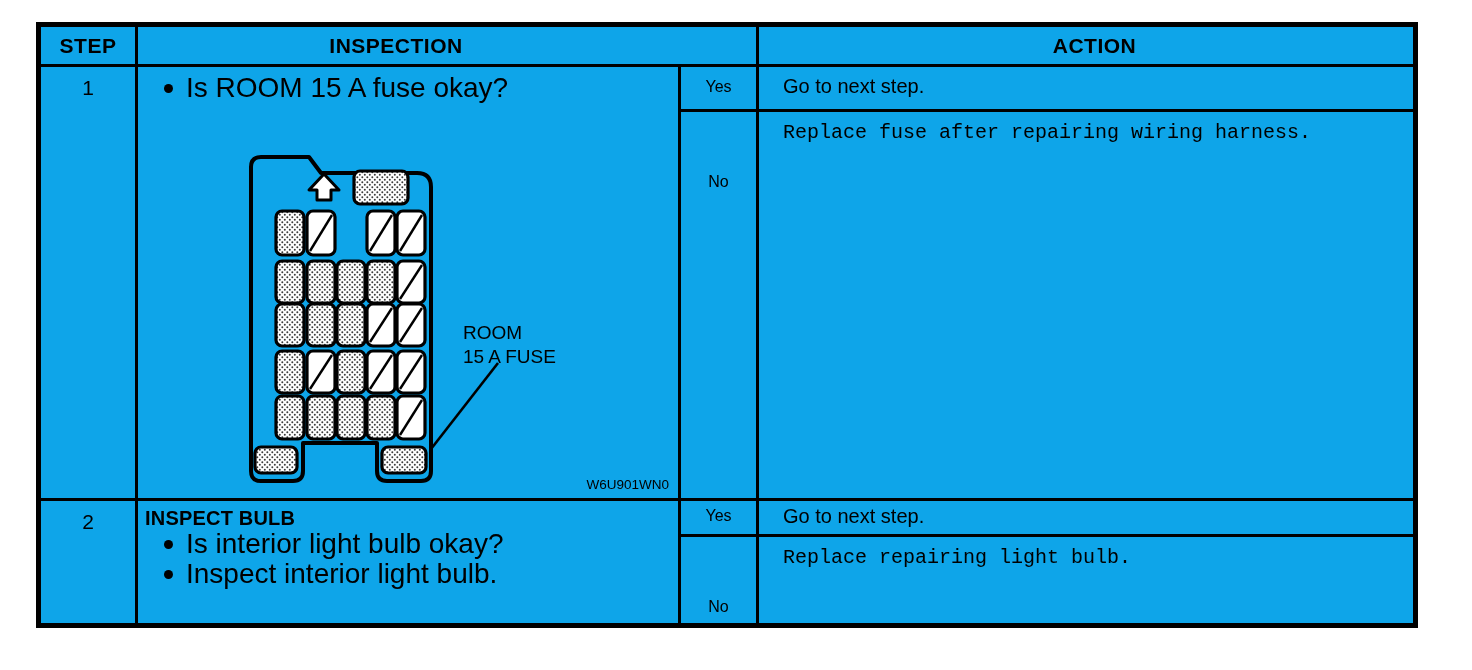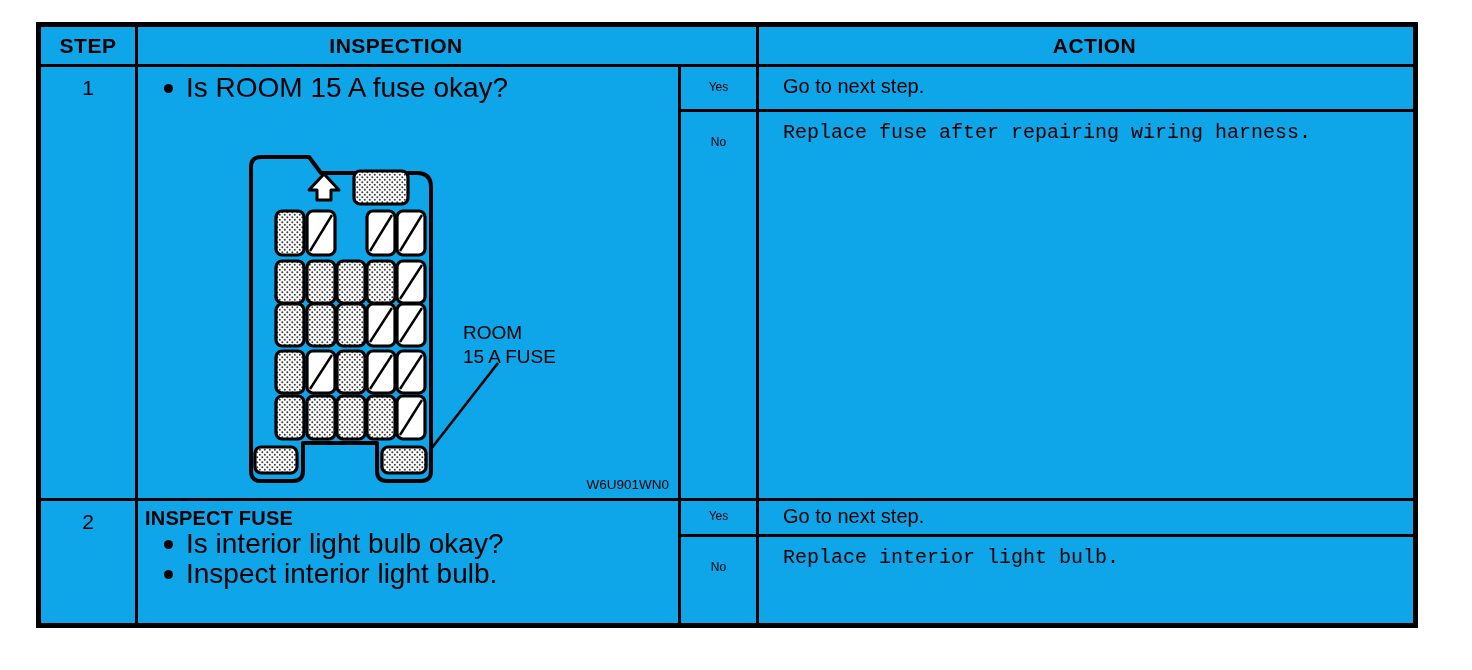--- a/index.html
+++ b/index.html
@@ -19,24 +19,24 @@
     font-weight:bold;font-size:21px;letter-spacing:.5px;
   }
   .stepnum{
     text-align:center;font-size:21px;padding-top:12px;
   }
   .insp-title{font-weight:bold;font-size:20px;line-height:26px;letter-spacing:.2px;}
   .bullet-row{display:flex;align-items:center;line-height:26px;margin-top:4px;}
   .bullet{width:9px;height:9px;border-radius:50%;background:#000;margin:0 13px 0 19px;flex:none;}
   .bullet-text{font-size:28px;}
   .yn{
-    display:flex;justify-content:center;font-size:12px;
+    display:flex;justify-content:center;font-size:16px;
   }
   .yn.mid{align-items:center;}
-  .yn.topalign{align-items:flex-start;padding-top:23px;}
+  .yn.topalign{align-items:flex-start;padding-top:23px;margin-top:38px;}
   .act{
     font-size:20px;padding-left:24px;display:flex;align-items:center;
   }
   .act.topalign{align-items:flex-start;padding-top:9px;font-family:Liberation Mono, monospace;}
   svg{font-family:"Liberation Sans", sans-serif;}
   .outline{fill:none;stroke:#000;stroke-width:4;stroke-linejoin:round;}
   .arrow{fill:#fff;stroke:#000;stroke-width:3;stroke-linejoin:round;}
   .fuse{stroke:#000;stroke-width:3.2;}
   .fuse.hatched{fill:url(#stip);}
   .fuse.diagonal{fill:#fff;}
@@ -127,29 +127,29 @@
       </g>
     <line class="leader" x1="190" y1="298" x2="257" y2="212"></line>
     <text class="fig-label" x="222" y="188">ROOM</text>
     <text class="fig-label" x="222" y="212">15 A FUSE</text>
     <text class="fig-code" x="428" y="338" text-anchor="end">W6U901WN0</text>
   </svg>
 
   <div class="cell stepnum" style="left:0;top:471px;width:94px;height:126px;">2</div>
 
   <div class="cell" style="left:104px;top:478px;width:530px;">
-    <div class="insp-title">INSPECT FUSE</div>
+    <div class="insp-title">INSPECT BULB</div>
     <div class="bullet-row" style="margin-top:0;">
       <span class="bullet"></span>
       <span class="bullet-text">Is interior light bulb okay?</span>
     </div>
     <div class="bullet-row">
       <span class="bullet"></span>
       <span class="bullet-text">Inspect interior light bulb.</span>
     </div>
   </div>
 
   <div class="cell yn mid" style="left:640px;top:471px;width:75px;height:36px;">Yes</div>
   <div class="cell act" style="left:718px;top:471px;right:0;height:36px;">Go to next step.</div>
   <div class="cell yn topalign" style="left:640px;top:510px;width:75px;height:60px;">No</div>
-  <div class="cell act topalign" style="left:718px;top:510px;right:0;height:60px;">Replace interior light bulb.</div>
+  <div class="cell act topalign" style="left:718px;top:510px;right:0;height:60px;">Replace repairing light bulb.</div>
 
 </div>
 
 </body></html>

